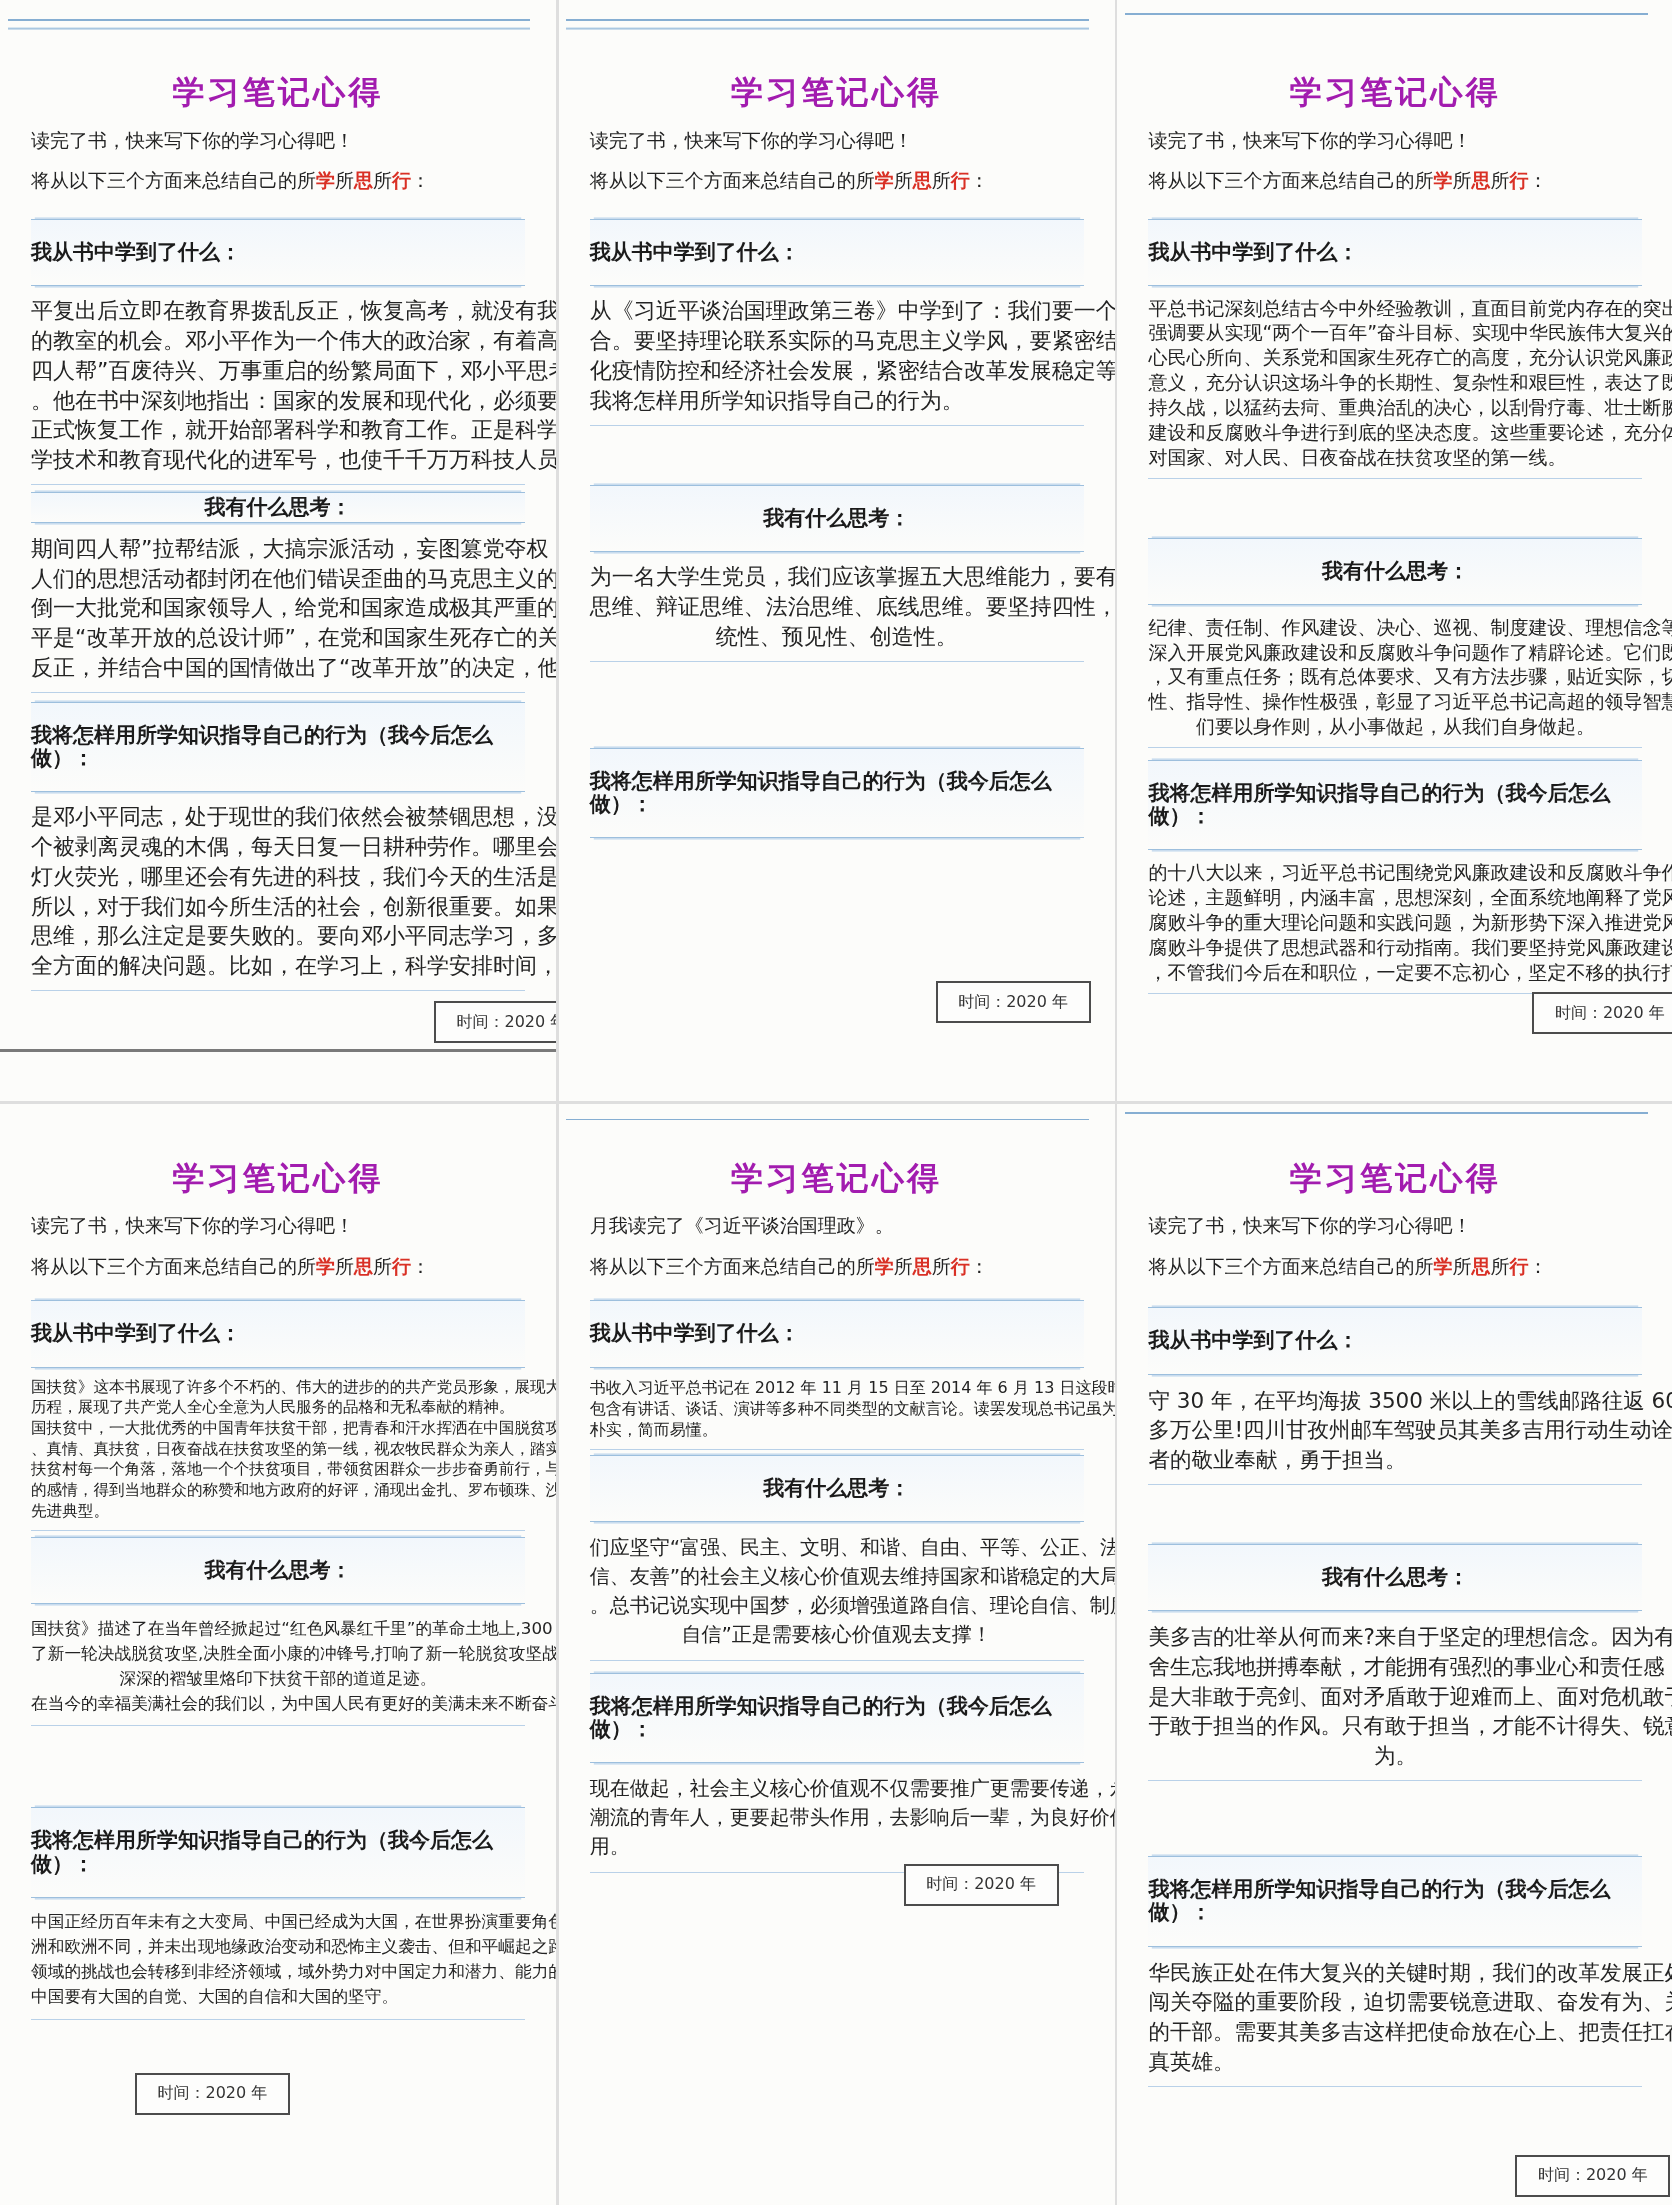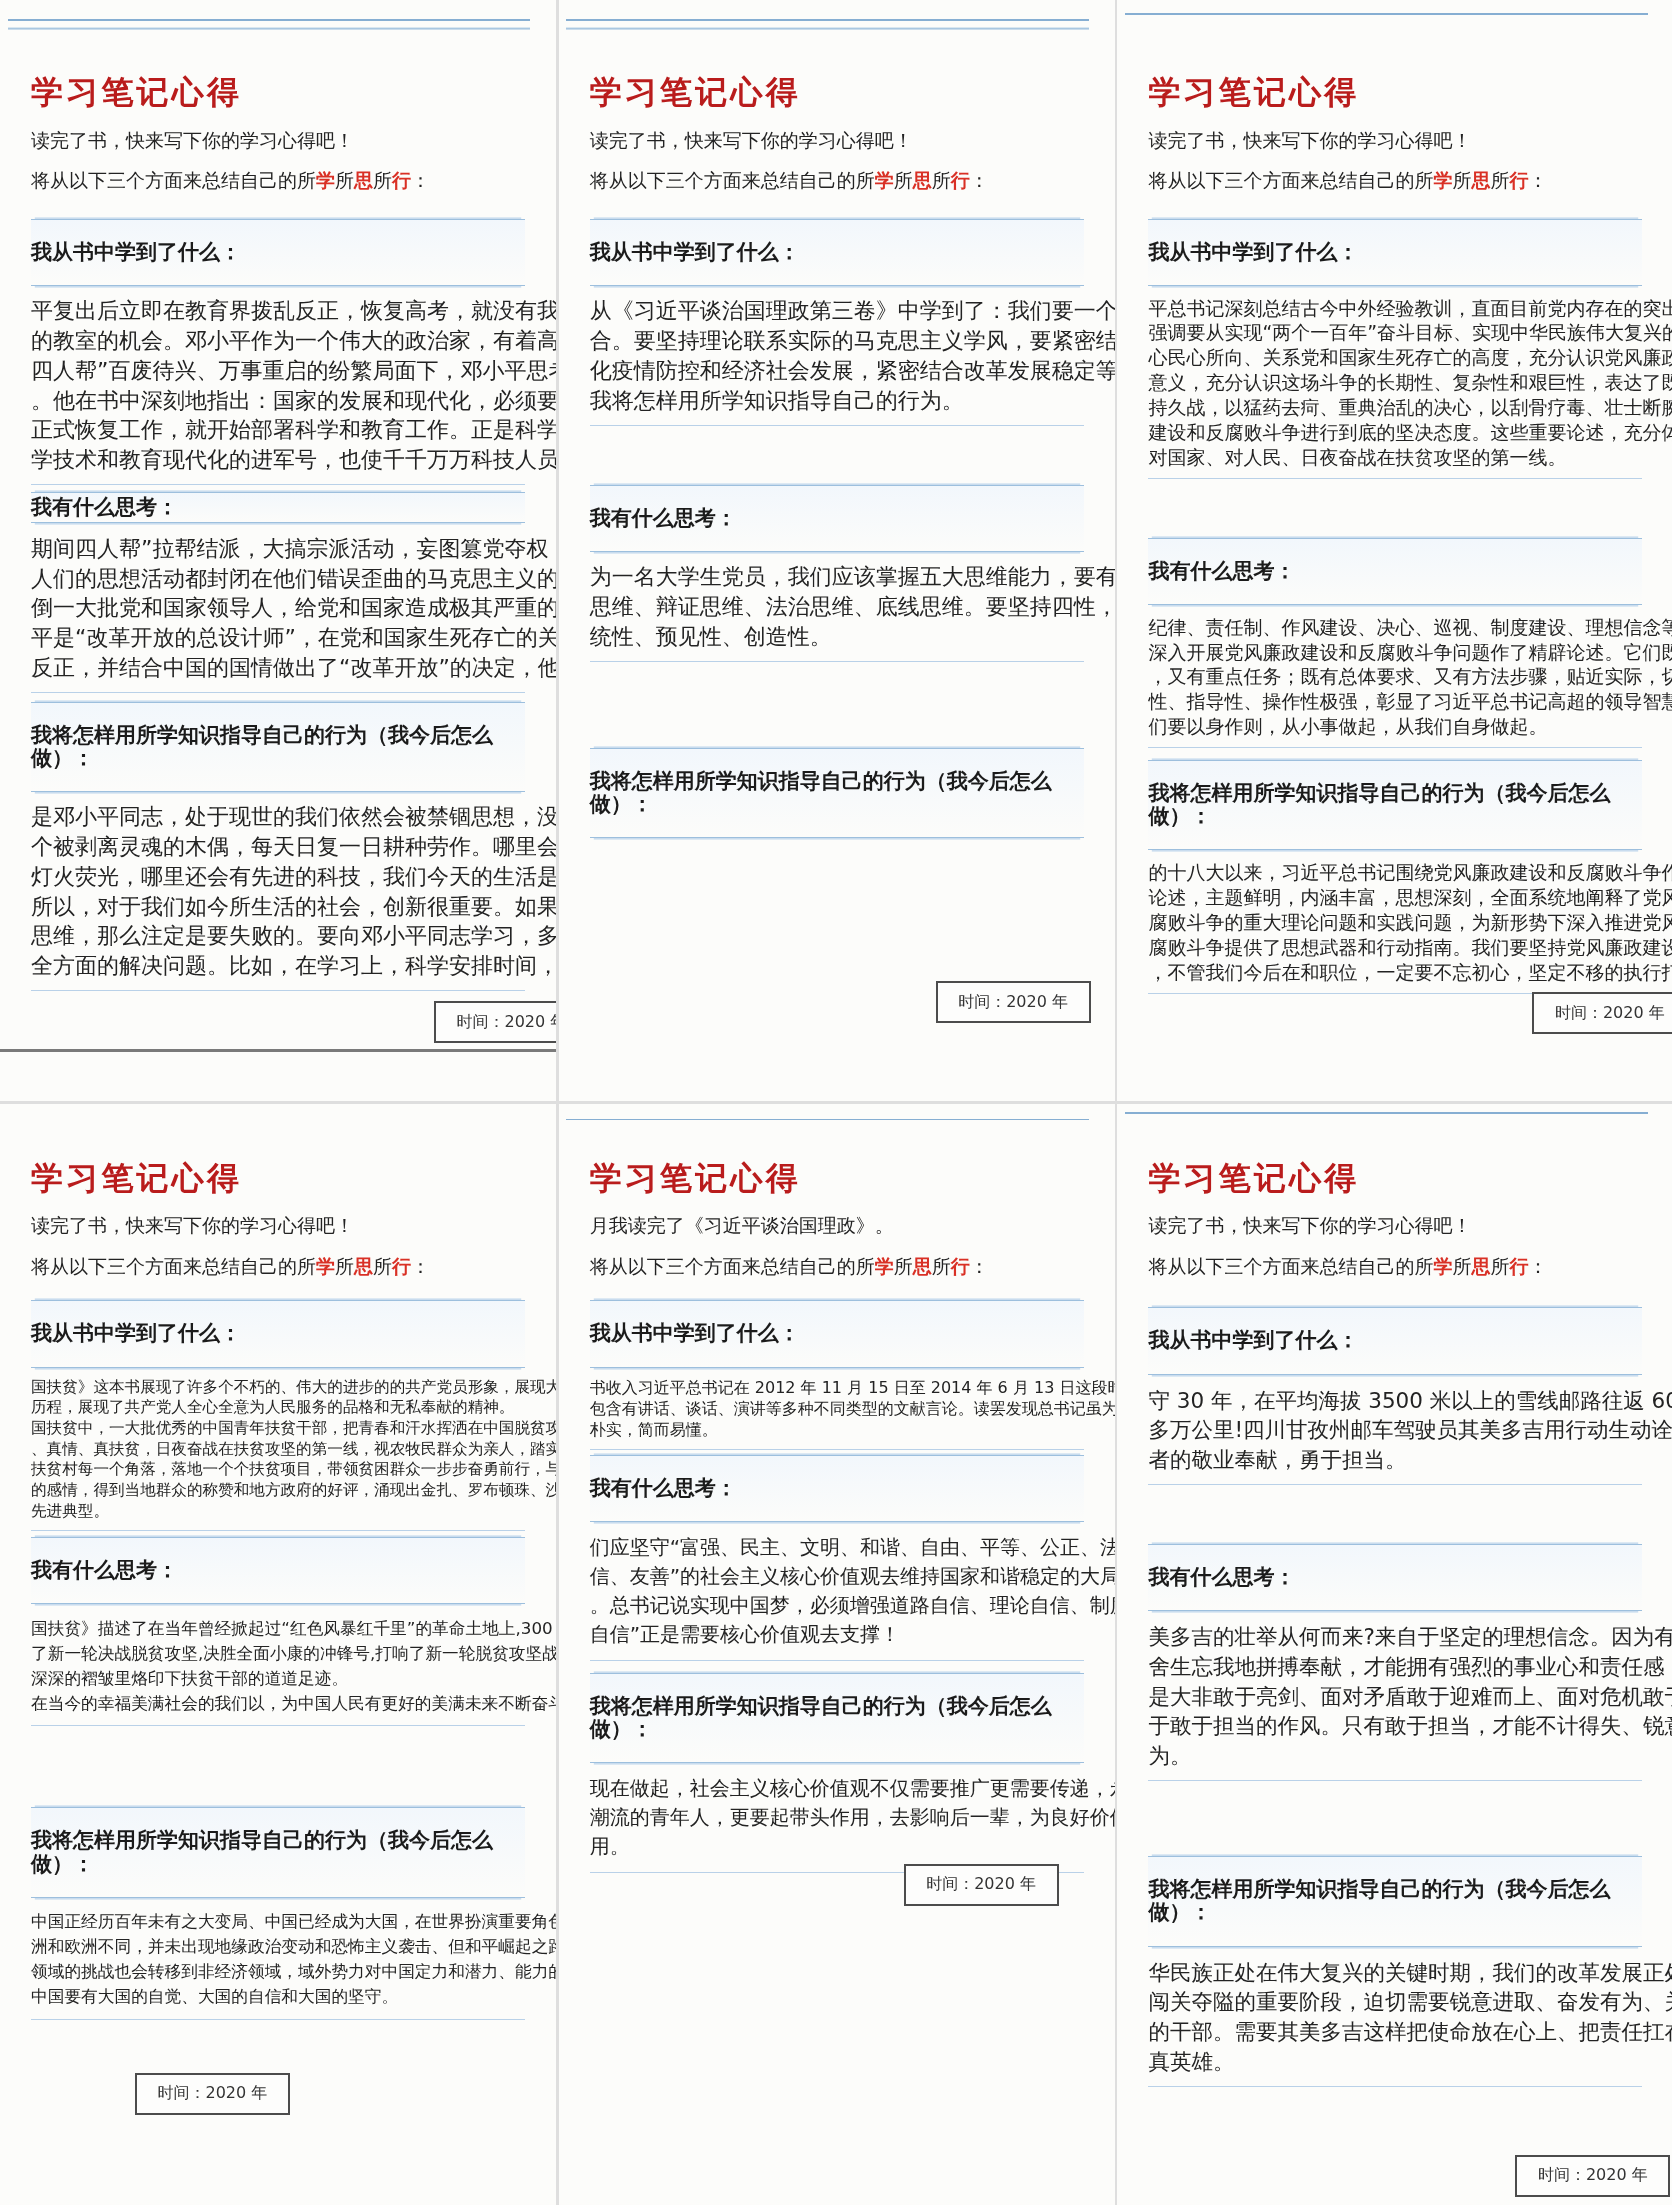--- a/index.html
+++ b/index.html
@@ -32,29 +32,29 @@
     display:none;
     position:absolute;left:0;right:0;top:1049px;height:2.7px;background:#7a7a7a;
   }
   .p1 .dark-rule{display:block;}
   .p3 .scan-top{top:13px;box-shadow:none;}
   .p5 .scan-top{top:15px;box-shadow:none;}
   .p6 .scan-top{top:8.6px;box-shadow:none;}
 
   .title{
     font-size:32px;line-height:1.1;font-weight:bold;letter-spacing:3.2px;
-    color:#b91c1c;margin:75px 0 0 0;
+    text-align:center;color:#a21caf;margin:75px 0 0 0;
   }
   .p4 .title,.p5 .title,.p6 .title{margin-top:57px;}
 
   .intro{font-size:19px;line-height:1.1;margin:19.4px 0 0 0;white-space:nowrap;}
   .red{color:#d93025;font-weight:bold;}
 
   .sec{margin-top:28px;}
-  .sec2{margin-top:6.5px;}
+  .sec2{margin-top:6.5px;text-align:center;}
   .sec3{margin-top:8.6px;}
   .sec-head{
     font-size:21px;line-height:1.1;font-weight:bold;color:#1b1b1b;
     margin:0;padding:21px 0;
     border-top:1.6px solid #9dbfdd;border-bottom:1.6px solid #9dbfdd;
     box-shadow:0 -5.4px 0 -3.8px #c9dcee, 0 5.4px 0 -3.8px #c9dcee;
     background:linear-gradient(#f2f7fc,#fcfcfa);
   }
   .sec-body{
     padding:7.5px 0 6.5px 0;

